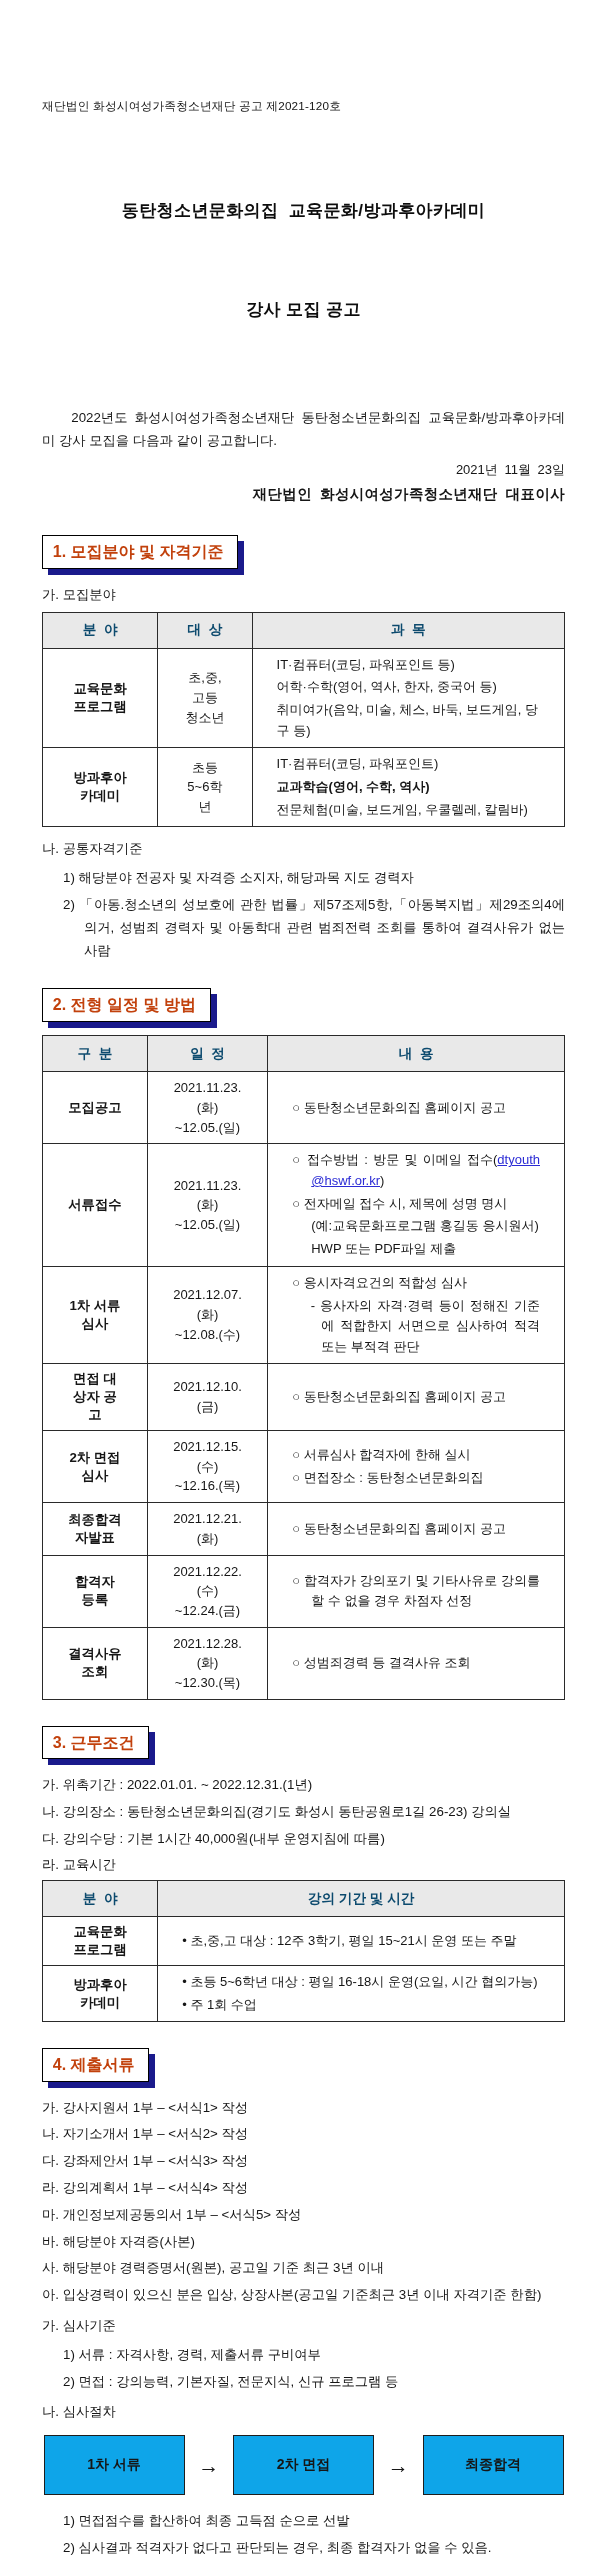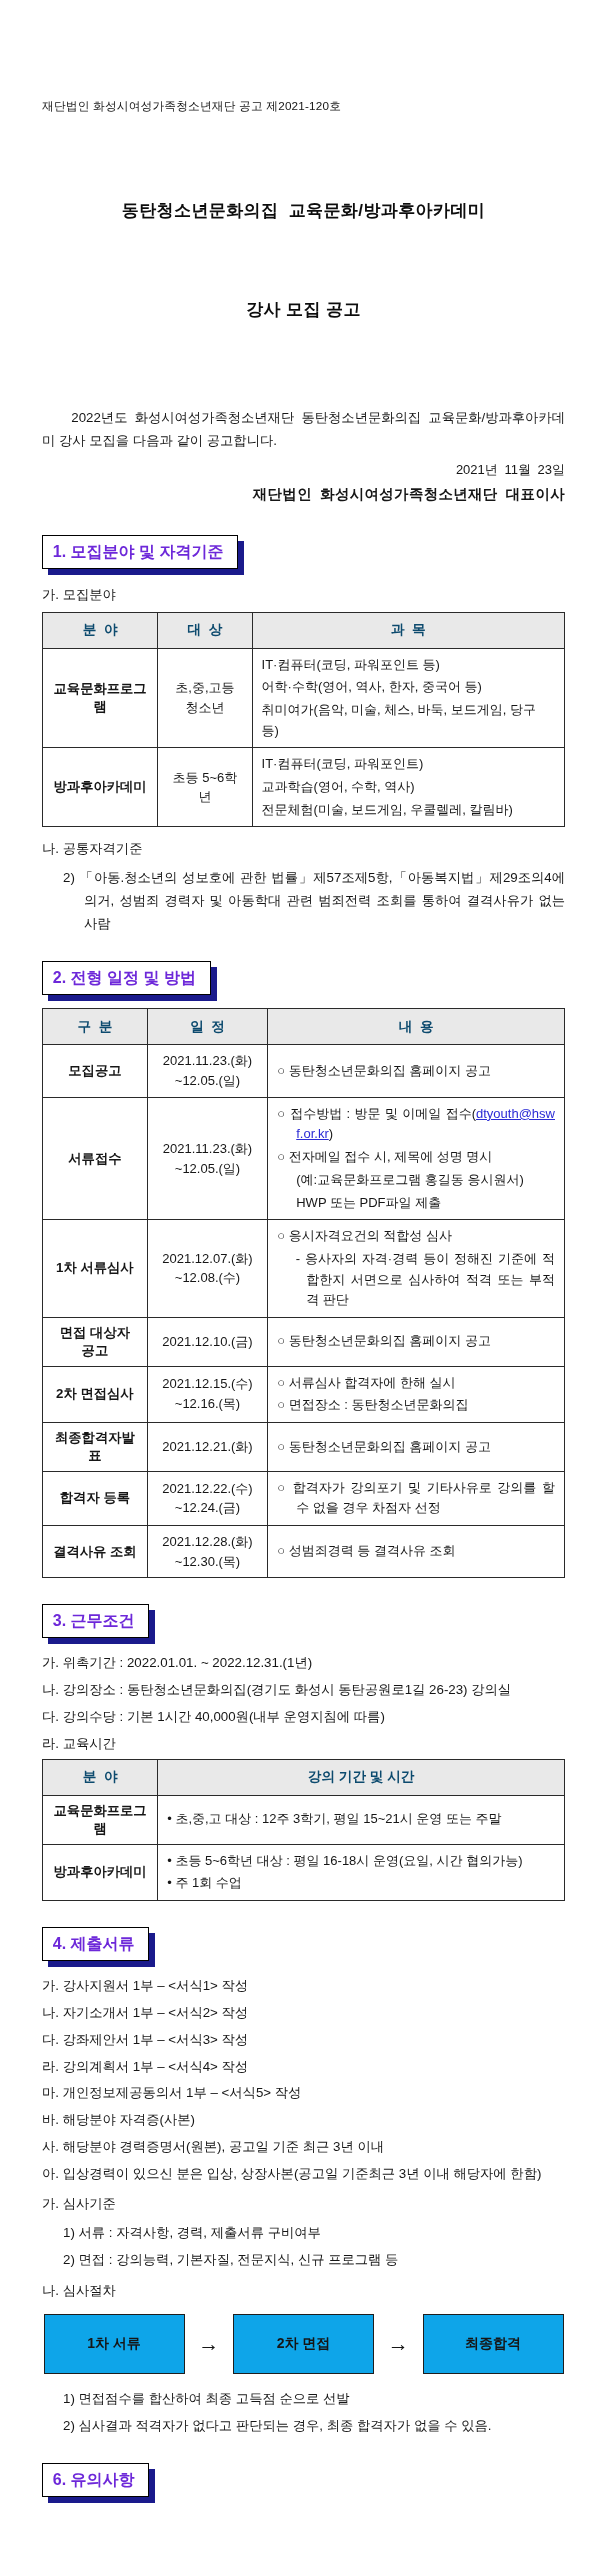--- a/index.html
+++ b/index.html
@@ -22,34 +22,34 @@
 
   .date-line { text-align:right; font-size:13px; line-height:19.7px; word-spacing:3px; margin-bottom:4.5px; }
   .issuer-line { text-align:right; font-size:14.4px; font-weight:700; line-height:21px;
     word-spacing:3.8px; letter-spacing:0.4px; margin-bottom:30px; }
 
   .sec-wrap { margin:26px 0 13.6px 0; }
   .sec-head {
     display:inline-block; background:#ffffff; border:1.5px solid #000000;
     box-shadow:6px 6px 0 0 #1a1a8c;
     font-size:16px; font-weight:800; line-height:18px;
-    padding:6.8px 13.6px 6.8px 9.8px; white-space:pre; color:#6d28d9;
+    padding:6.8px 13.6px 6.8px 9.8px; white-space:pre; color:#c2410c;
   }
 
   .sub-label { font-size:13.3px; line-height:23px; margin:7.6px 0 6px 0; }
   .li { font-size:13.3px; line-height:23px; margin:3.8px 0;
     padding-left:23px; text-indent:-23px; text-align:justify; word-break:break-all; }
   .li2 { font-size:13.3px; line-height:23px; margin:3.8px 0 3.8px 6px;
     padding-left:36px; text-indent:-21px; text-align:justify; word-break:break-all; }
 
   table.tbl { width:100%; border-collapse:collapse; border:1.5px solid #2a2a2a;
     font-size:13px; table-layout:fixed; margin:3px 0 0 0; }
   .tbl th { background:#e9e9e9; border:0.8px solid #2a2a2a; height:33px;
     font-weight:700; white-space:pre; font-size:13.6px; color:#0c4a6e; }
-  .tbl td { border:0.8px solid #2a2a2a; padding:6px 9px; vertical-align:middle;margin-top:16px; }
+  .tbl td { border:0.8px solid #2a2a2a; padding:6px 24px; vertical-align:middle;margin-top:16px; }
   td.cat { text-align:center; font-weight:700; font-size:13.3px; }
   td.ctr { text-align:center; line-height:19.7px; }
   td.ctr div:empty { display:none; }
   .ln { padding-left:19px; text-indent:-19px; line-height:20.5px;
     text-align:justify; word-break:break-all; }
   .ln + .ln, .ln + .ln-sub, .ln-sub + .ln, .ln + .ln-ind, .ln-ind + .ln-ind { margin-top:2.3px; }
   .ln-sub { padding-left:29px; text-indent:-10.6px; line-height:20.5px;
     text-align:justify; word-break:break-all; }
   .ln-ind { padding-left:19px; line-height:20.5px; }
   .link { color:#2b2bd5; text-decoration:underline; cursor:pointer; }
@@ -107,28 +107,29 @@
             <div class="ln-ind" style="padding-left:0;">취미여가(음악, 미술, 체스, 바둑, 보드게임, 당구 등)</div>
           </td>
         </tr>
         <tr>
           <td class="cat">방과후아카데미</td>
           <td class="ctr">
             <div>초등 5~6학년</div>
           </td>
           <td>
             <div class="ln-ind" style="padding-left:0;">IT·컴퓨터(코딩, 파워포인트)</div>
-            <div class="ln-ind" style="padding-left:0;">교과학습(영어, 수학, 역사)</div>
+            <div class="ln-ind" style="padding-left:0;font-weight:bold;">교과학습(영어, 수학, 역사)</div>
             <div class="ln-ind" style="padding-left:0;">전문체험(미술, 보드게임, 우쿨렐레, 칼림바)</div>
           </td>
         </tr>
       </tbody>
     </table>
 
     <div class="sub-label" style="margin-top:10px;">나. 공통자격기준</div>
+    <div class="li2">1) 해당분야 전공자 및 자격증 소지자, 해당과목 지도 경력자</div>
     <div class="li2">2) 「아동.청소년의 성보호에 관한 법률」제57조제5항,「아동복지법」제29조의4에 의거, 성범죄 경력자 및 아동학대 관련 범죄전력 조회를 통하여 결격사유가 없는 사람</div>
 
     <div class="sec-wrap">
       <div class="sec-head">2. 전형 일정 및 방법</div>
     </div>
 
     <table class="tbl">
       <thead>
         <tr>
           <th class="sc1">구  분</th>
@@ -258,21 +259,21 @@
     <div class="sec-wrap">
       <div class="sec-head">4. 제출서류</div>
     </div>
     <div class="li">가. 강사지원서 1부 –  &lt;서식1&gt; 작성</div>
     <div class="li">나. 자기소개서 1부 –  &lt;서식2&gt; 작성</div>
     <div class="li">다. 강좌제안서 1부 –  &lt;서식3&gt; 작성</div>
     <div class="li">라. 강의계획서 1부 –  &lt;서식4&gt; 작성</div>
     <div class="li">마. 개인정보제공동의서 1부 –  &lt;서식5&gt; 작성</div>
     <div class="li">바. 해당분야 자격증(사본)</div>
     <div class="li">사. 해당분야 경력증명서(원본), 공고일 기준 최근 3년 이내</div>
-    <div class="li">아. 입상경력이 있으신 분은 입상, 상장사본(공고일 기준최근 3년 이내 해당자에 한함)</div>
+    <div class="li">아. 입상경력이 있으신 분은 입상, 상장사본(공고일 기준최근 3년 이내 자격기준 한함)</div>
 
     <div class="sub-label">가. 심사기준</div>
     <div class="li2">1) 서류 : 자격사항, 경력, 제출서류 구비여부</div>
     <div class="li2">2) 면접 : 강의능력, 기본자질, 전문지식, 신규 프로그램 등</div>
     <div class="sub-label">나. 심사절차</div>
 
     <div class="flow">
       <div class="flow-box">1차 서류</div>
       <span class="flow-arrow">→</span>
       <div class="flow-box">2차 면접</div>

